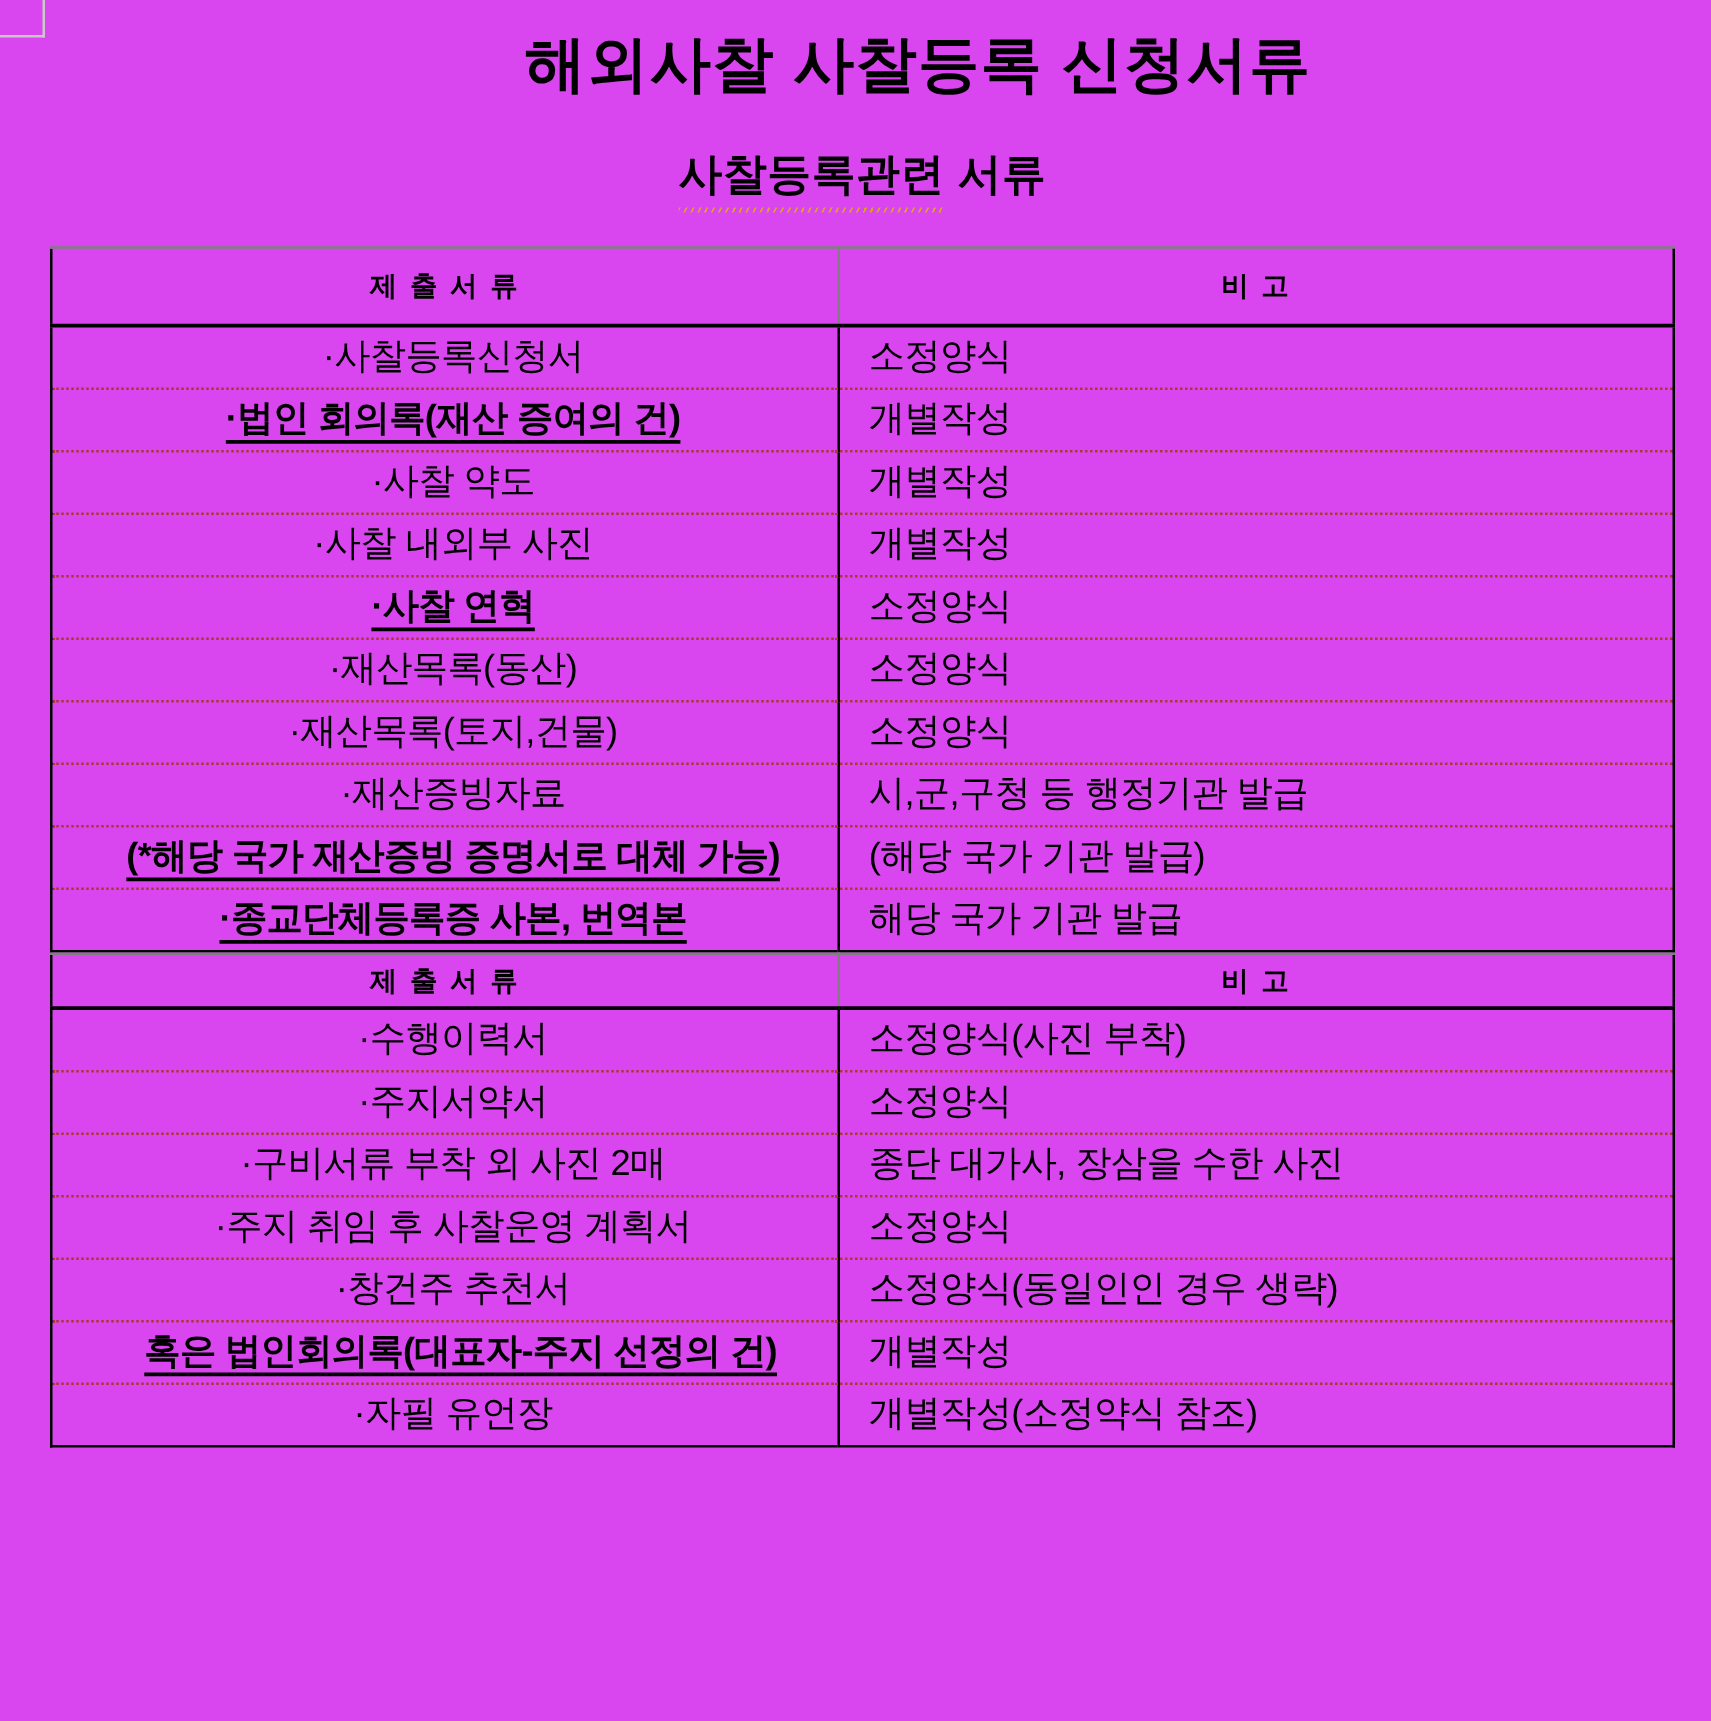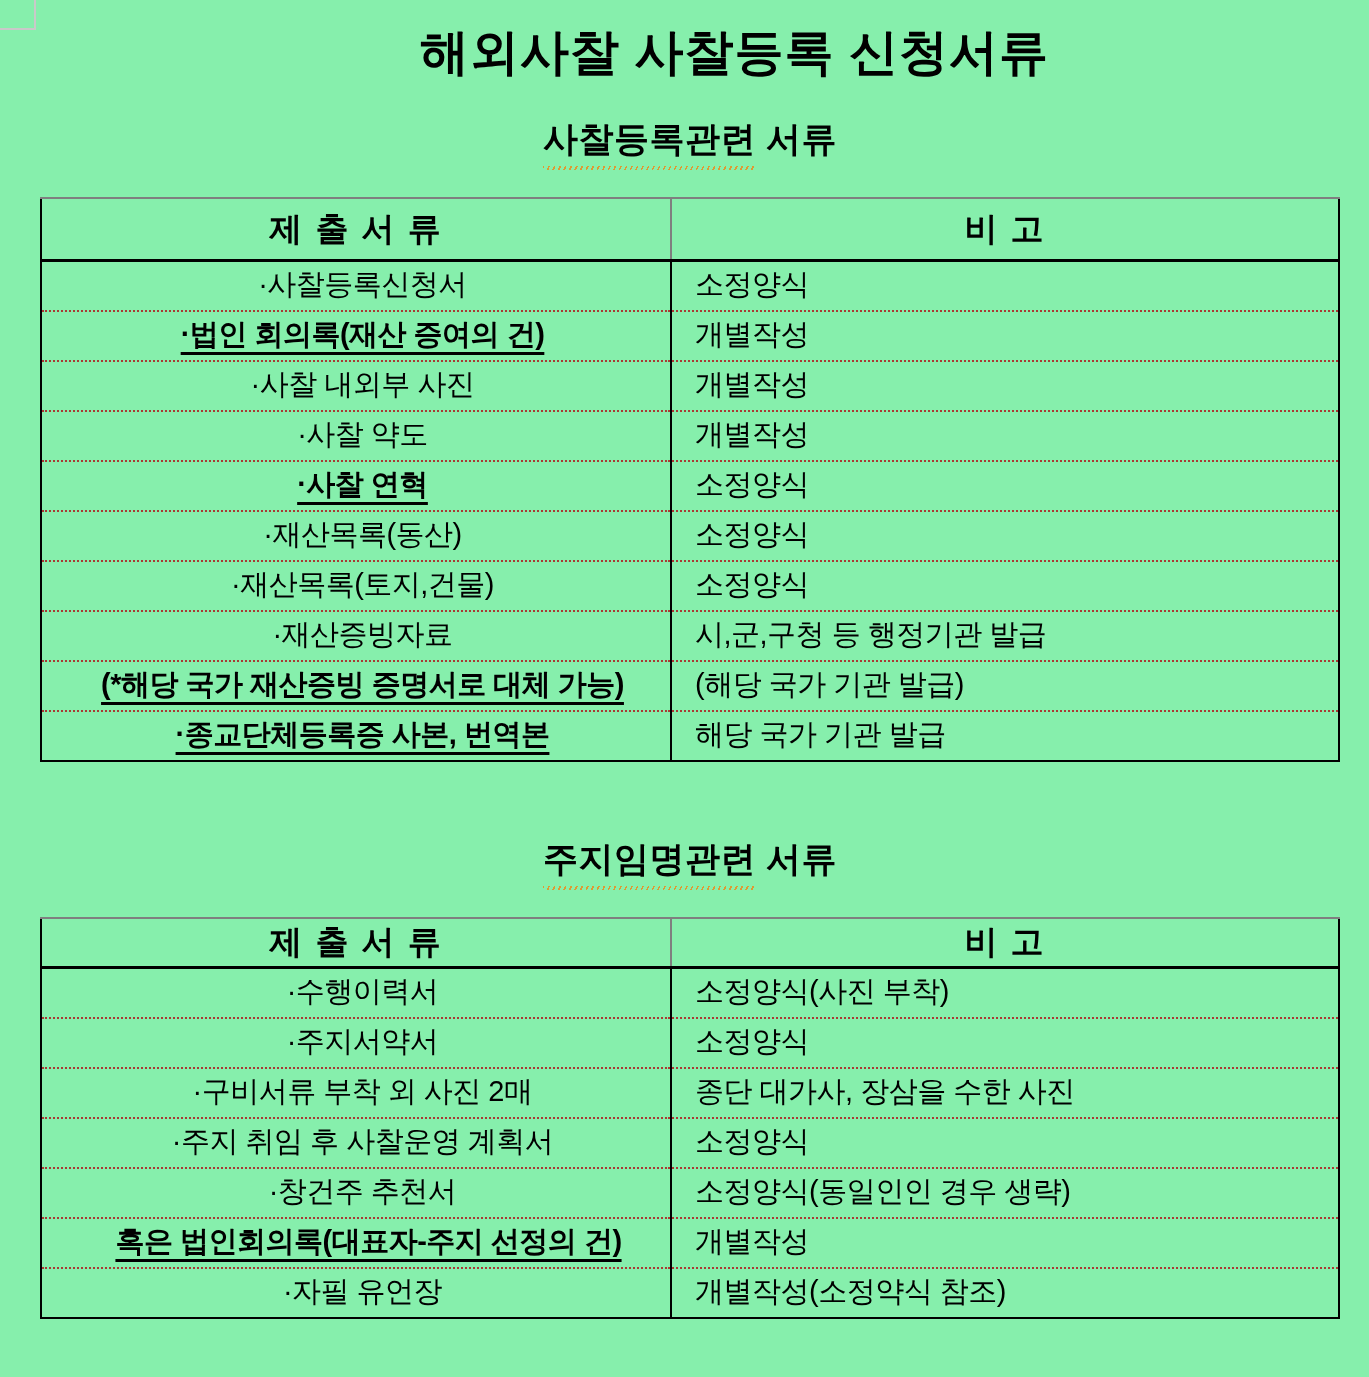--- a/index.html
+++ b/index.html
@@ -1,21 +1,21 @@
 <!DOCTYPE html>
 <html lang="ko"><head>
 <meta charset="utf-8">
 <style>
   * { box-sizing: border-box; }
   html, body { margin: 0; padding: 0; background: #ffffff; }
   .page {
     position: relative;
     width: 1369px;
     height: 1377px;
-    background: #86efac;
+    background: #d946ef;
     color: #000000;
     font-family: "Liberation Sans", "DejaVu Sans", sans-serif;
     overflow: hidden;
   }
   .corner-marker {
     position: absolute;
     left: 0; top: 0;
     width: 36px; height: 30px;
     border-right: 2px solid #c9c9c9;
     border-bottom: 2px solid #c9c9c9;
@@ -48,21 +48,21 @@
     background-repeat: no-repeat;
   }
   table.docs {
     width: 1300px;
     border-collapse: collapse;
     table-layout: fixed;
     border: 2px solid #000000;
   }
   table.docs col.c1 { width: 630px; }
   table.docs thead th {
-    font-size: 33px;
+    font-size: 22px;
     font-weight: 700;
     text-align: center;
     vertical-align: middle;
     letter-spacing: 2px;
     border-top: 2px solid #7f7f7f;
     border-bottom: 3px solid #000000;
     margin-left: 20px;
   }
   table.docs thead th.h-doc { border-right: 2px solid #7f7f7f; }
   table.t1 thead th { height: 62px; }
@@ -115,25 +115,25 @@
       <tbody>
         <tr>
           <td class="c-doc">·사찰등록신청서</td>
           <td>소정양식</td>
         </tr>
         <tr>
           <td class="c-doc"><span class="emph">·법인 회의록(재산 증여의 건)</span></td>
           <td>개별작성</td>
         </tr>
         <tr>
+          <td class="c-doc">·사찰 약도</td>
+          <td>개별작성</td>
+        </tr>
+        <tr>
           <td class="c-doc">·사찰 내외부 사진</td>
-          <td>개별작성</td>
-        </tr>
-        <tr>
-          <td class="c-doc">·사찰 약도</td>
           <td>개별작성</td>
         </tr>
         <tr>
           <td class="c-doc"><span class="emph">·사찰 연혁</span></td>
           <td>소정양식</td>
         </tr>
         <tr>
           <td class="c-doc">·재산목록(동산)</td>
           <td>소정양식</td>
         </tr>
@@ -149,24 +149,20 @@
           <td class="c-doc"><span class="emph">(*해당 국가 재산증빙 증명서로 대체 가능)</span></td>
           <td>(해당 국가 기관 발급)</td>
         </tr>
         <tr>
           <td class="c-doc"><span class="emph">·종교단체등록증 사본, 번역본</span></td>
           <td>해당 국가 기관 발급</td>
         </tr>
       </tbody>
     </table>
 
-    <h2 class="section-heading sh2">
-      <span class="squiggle">주지임명관련</span>
-      <span>서류</span>
-    </h2>
 
     <table class="docs t2">
       <colgroup>
           <col class="c1">
           <col>
         </colgroup>
       <thead>
         <tr>
           <th class="h-doc">제 출 서 류</th>
           <th>비 고</th>

